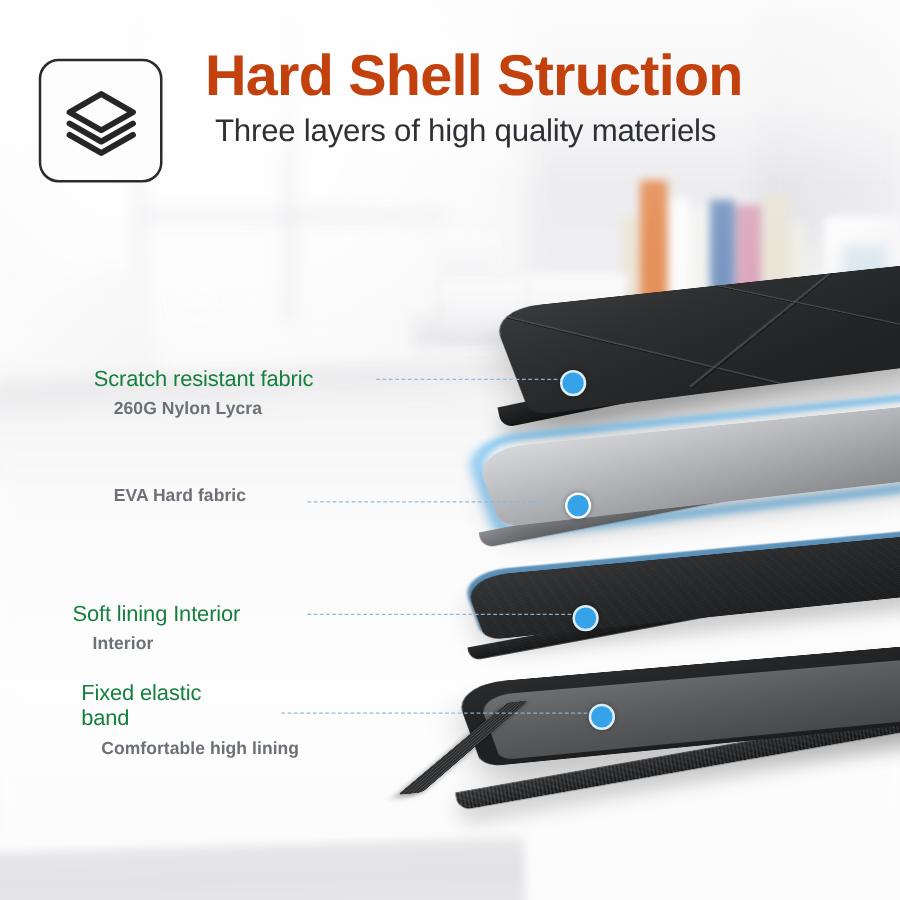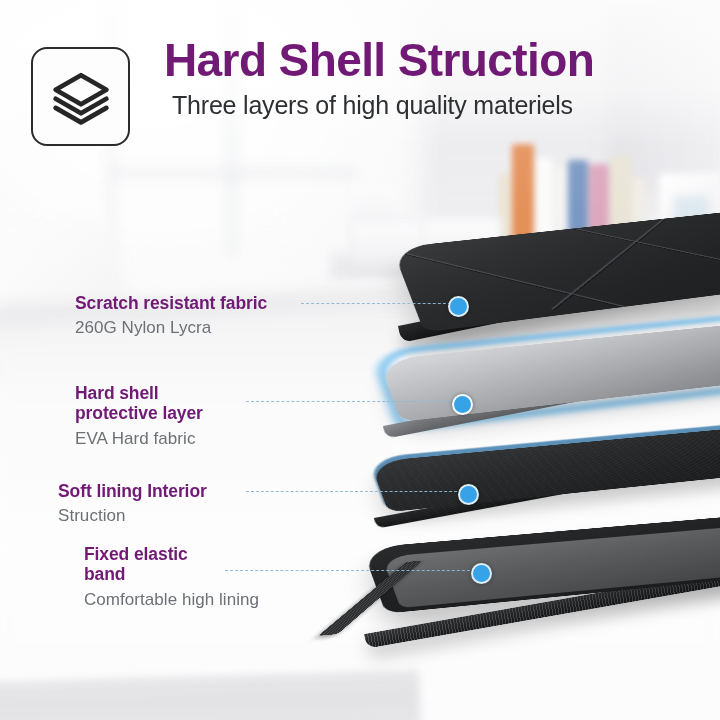--- a/index.html
+++ b/index.html
@@ -117,21 +117,21 @@
     background:linear-gradient(180deg,rgba(255,255,255,.74) 0%,rgba(255,255,255,.55) 58%,rgba(255,255,255,0) 100%);
   }
   .icon-box{
     position:absolute;left:31px;top:47px;width:95px;height:95px;
     background:#fdfdfd;border:2px solid #2b2b2b;border-radius:16px;
     display:flex;align-items:center;justify-content:center;
   }
   .icon-box svg{display:block;}
   .title{
     position:absolute;left:164px;top:36px;width:540px;
-    font-size:46px;font-weight:bold;color:#701a75;
+    font-size:46px;font-weight:bold;color:#c2410c;
     letter-spacing:-.6px;line-height:1.06;white-space:nowrap;
   }
   .subtitle{
     position:absolute;left:172px;top:91px;width:530px;
     font-size:25px;font-weight:400;color:#2e3033;letter-spacing:-.2px;
     white-space:nowrap;
   }
 
   
   .product{position:absolute;left:0;top:0;width:720px;height:720px;}
@@ -244,25 +244,25 @@
       repeating-linear-gradient(90deg,rgba(150,152,155,.34) 0 1px,rgba(0,0,0,0) 1px 3px),
       linear-gradient(180deg,#343537,#17181a);
     border-radius:0 0 11px 11px;transform:rotate(-10deg);transform-origin:left top;
     box-shadow:0 9px 18px rgba(0,0,0,.22);
   }
 
   
   .callouts{position:absolute;inset:0;}
   .callout{position:absolute;}
   .co-title{
-    font-size:17.5px;font-weight:700;color:#701a75;line-height:1.16;
+    font-size:17.5px;font-weight:400;color:#15803d;line-height:1.16;
     letter-spacing:-.1px;white-space:pre-line;
   }
   .co-sub{
-    font-size:17px;font-weight:400;color:#6d7175;margin-top:5px;letter-spacing:.05px;
+    font-size:14px;font-weight:700;color:#6d7175;margin-top:5px;letter-spacing:.05px;margin-left:16px;
   }
   .lead{
     position:absolute;height:0;border-top:1.4px dashed #8fb8d6;opacity:.95;
   }
   .dot{
     position:absolute;width:17px;height:17px;border-radius:50%;
     background:#36a3e8;border:2.5px solid rgba(236,244,250,.92);
     box-shadow:0 0 4px rgba(0,0,0,.35);
   }
   .dot.onlight{border-color:rgba(255,255,255,.96);}
@@ -356,35 +356,33 @@
   <div class="callouts">
 
     <div class="callout" style="left:75px;top:293px;">
       <div class="co-title">Scratch resistant fabric</div>
       <div class="co-sub">260G Nylon Lycra</div>
     </div>
     <div class="lead" style="left:301px;top:303px;width:150px;"></div>
     <div class="dot" style="left:448px;top:296px;"></div>
 
     <div class="callout" style="left:75px;top:383px;">
-      <div class="co-title">Hard shell
-protective layer</div>
       <div class="co-sub">EVA Hard fabric</div>
     </div>
     <div class="lead" style="left:246px;top:401px;width:210px;"></div>
     <div class="dot onlight" style="left:452px;top:394px;"></div>
 
     <div class="callout" style="left:58px;top:481px;">
       <div class="co-title">Soft lining Interior</div>
-      <div class="co-sub">Struction</div>
+      <div class="co-sub">Interior</div>
     </div>
     <div class="lead" style="left:246px;top:491px;width:216px;"></div>
     <div class="dot" style="left:458px;top:484px;"></div>
 
-    <div class="callout" style="left:84px;top:544px;">
+    <div class="callout" style="left:65px;top:544px;">
       <div class="co-title">Fixed elastic
 band</div>
       <div class="co-sub">Comfortable high lining</div>
     </div>
     <div class="lead" style="left:225px;top:570px;width:250px;"></div>
     <div class="dot" style="left:471px;top:563px;"></div>
 
   </div>
 </div>
 

